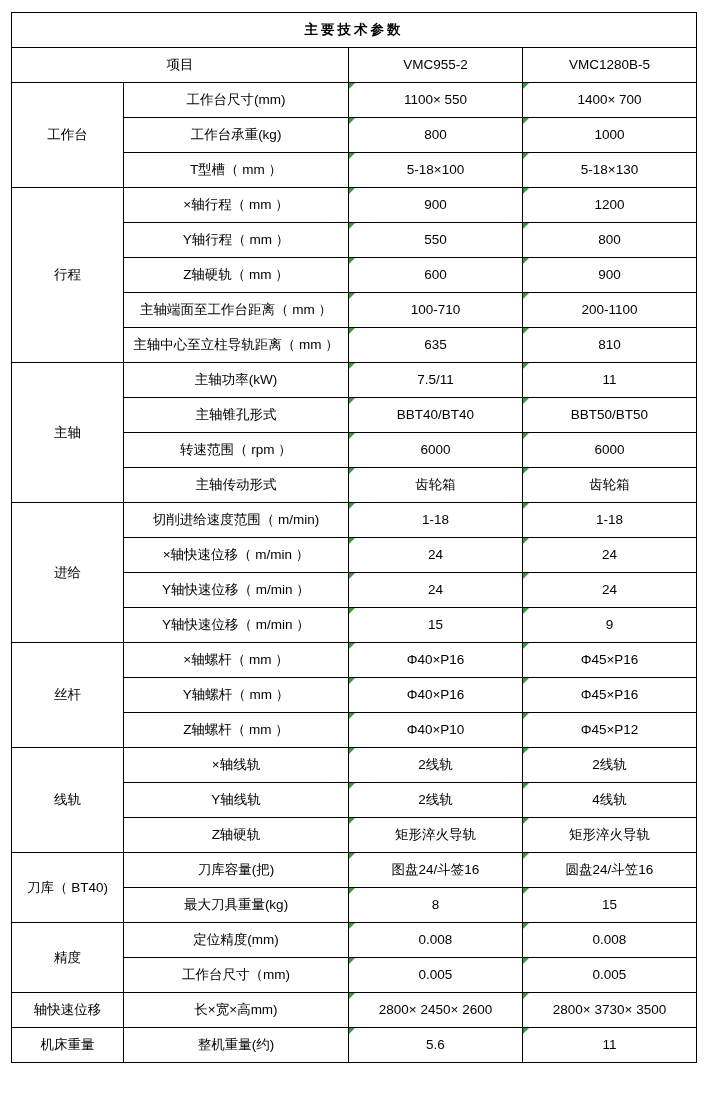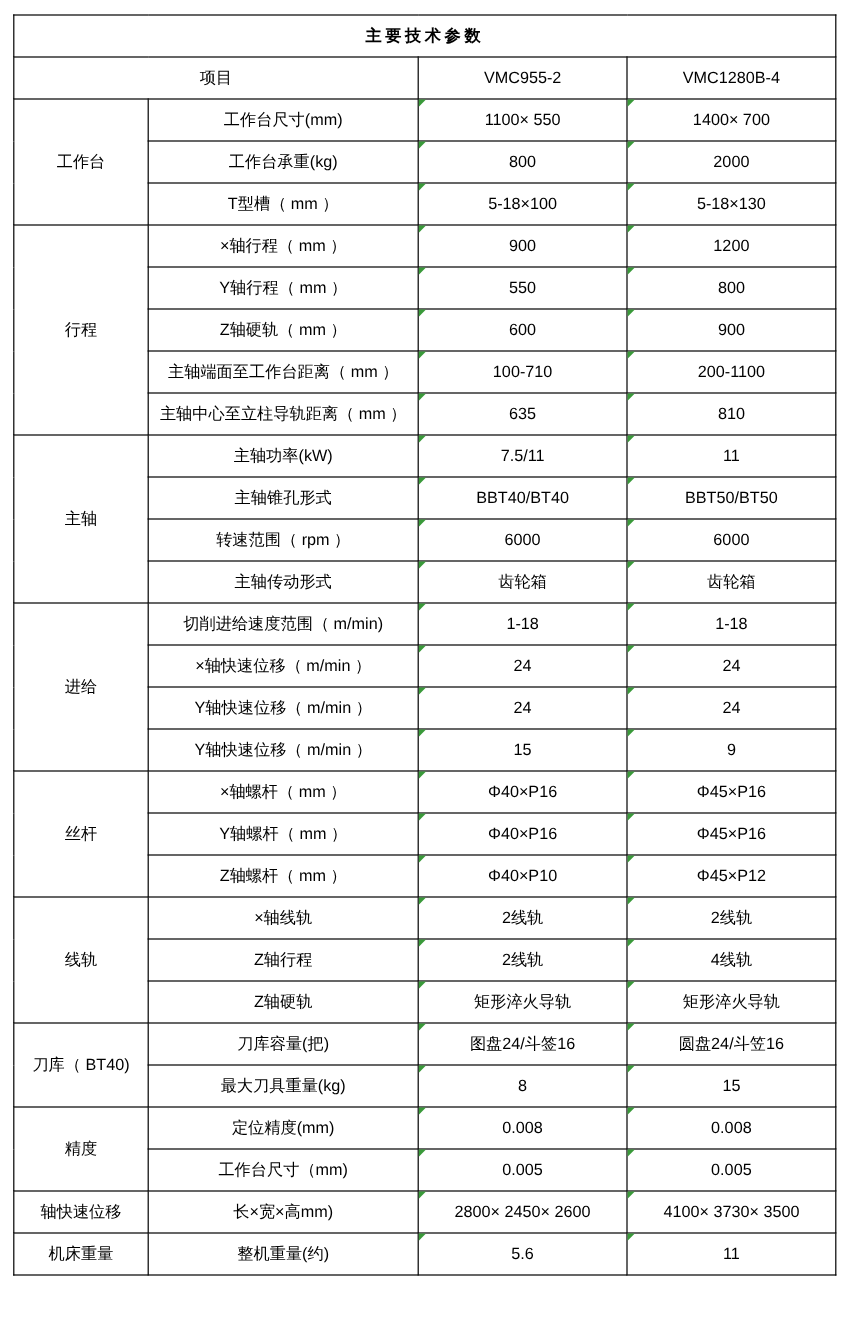--- a/index.html
+++ b/index.html
@@ -83,33 +83,33 @@
       <col class="c-v1">
       <col class="c-v2">
     </colgroup>
     <tbody>
       <tr>
         <td class="title-cell" colspan="4">主要技术参数</td>
       </tr>
       <tr>
         <td class="header-cell" colspan="2">项目</td>
         <td class="header-cell">VMC955-2</td>
-        <td class="header-cell">VMC1280B-4</td>
+        <td class="header-cell">VMC1280B-5</td>
       </tr>
 
       <tr>
         <td class="group-cell" rowspan="3">工作台</td>
         <td class="item-cell">工作台尺寸(mm)</td>
         <td class="val-cell mark">1100×  550</td>
         <td class="val-cell mark">1400×  700</td>
       </tr>
       <tr>
         <td class="item-cell">工作台承重(kg)</td>
         <td class="val-cell mark">800</td>
-        <td class="val-cell mark">2000</td>
+        <td class="val-cell mark">1000</td>
       </tr>
       <tr>
         <td class="item-cell">T型槽（ mm ）</td>
         <td class="val-cell mark">5-18×100</td>
         <td class="val-cell mark">5-18×130</td>
       </tr>
 
       <tr>
         <td class="group-cell" rowspan="5">行程</td>
         <td class="item-cell">×轴行程（ mm ）</td>
@@ -198,21 +198,21 @@
         <td class="val-cell mark">Φ45×P12</td>
       </tr>
 
       <tr>
         <td class="group-cell" rowspan="3">线轨</td>
         <td class="item-cell">×轴线轨</td>
         <td class="val-cell mark">2线轨</td>
         <td class="val-cell mark">2线轨</td>
       </tr>
       <tr>
-        <td class="item-cell">Z轴行程</td>
+        <td class="item-cell">Y轴线轨</td>
         <td class="val-cell mark">2线轨</td>
         <td class="val-cell mark">4线轨</td>
       </tr>
       <tr>
         <td class="item-cell">Z轴硬轨</td>
         <td class="val-cell mark">矩形淬火导轨</td>
         <td class="val-cell mark">矩形淬火导轨</td>
       </tr>
 
       <tr>
@@ -236,21 +236,21 @@
       <tr>
         <td class="item-cell">工作台尺寸（mm)</td>
         <td class="val-cell mark">0.005</td>
         <td class="val-cell mark">0.005</td>
       </tr>
 
       <tr>
         <td class="group-cell">轴快速位移</td>
         <td class="item-cell">长×宽×高mm)</td>
         <td class="val-cell mark">2800×  2450×  2600</td>
-        <td class="val-cell mark">4100×  3730×  3500</td>
+        <td class="val-cell mark">2800×  3730×  3500</td>
       </tr>
 
       <tr>
         <td class="group-cell">机床重量</td>
         <td class="item-cell">整机重量(约)</td>
         <td class="val-cell mark">5.6</td>
         <td class="val-cell mark">11</td>
       </tr>
     </tbody>
   </table>

